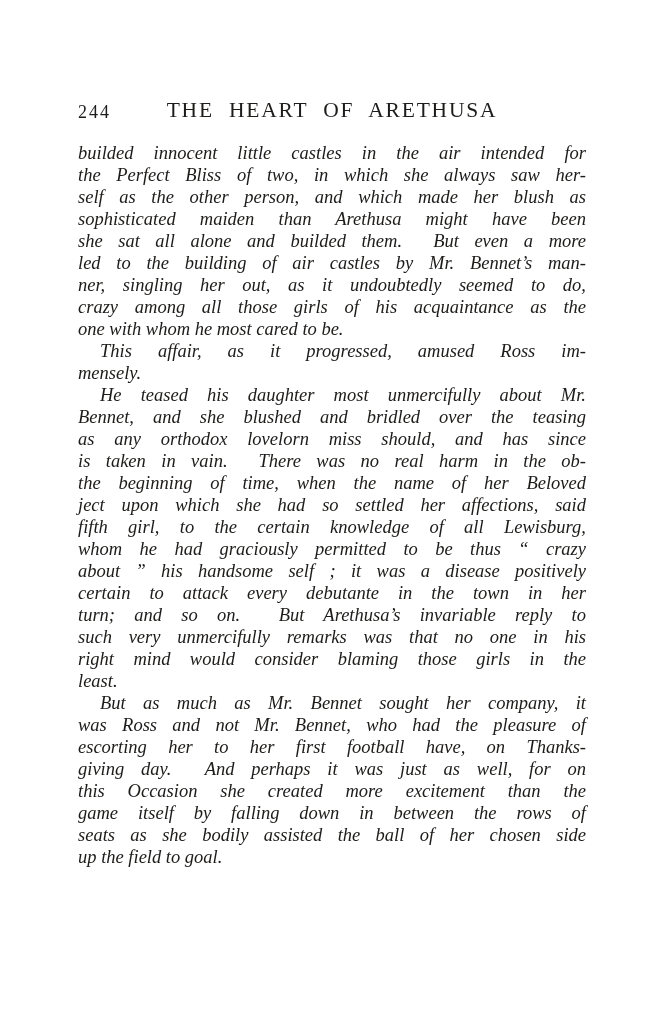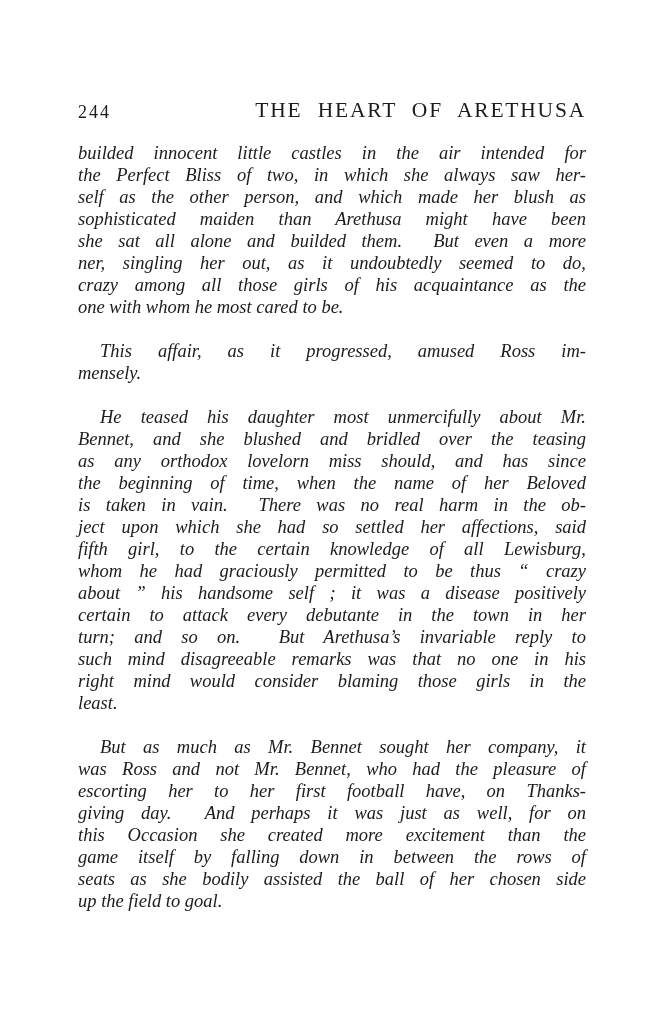--- a/index.html
+++ b/index.html
@@ -21,21 +21,21 @@
     height: 26px;
   }
   .page-number {
     position: absolute;
     left: 0;
     top: 4px;
     font-size: 18px;
     letter-spacing: 2px;
   }
   .running-title {
-    text-align: right;
+    text-align: center;
     font-size: 21.5px;
     letter-spacing: 1.8px;
     word-spacing: 8px;
     white-space: nowrap;
   }
   .body-text {
     position: absolute;
     left: 78px;
     top: 142px;
     width: 508px;
@@ -43,58 +43,59 @@
     line-height: 22px;
   }
   .para { margin: 0; }
   .line {
     text-align: justify;
     text-align-last: justify;
     white-space: normal;
     font-style: italic;
   }
   .line.last { text-align-last: left; }
-  .line.indent { text-indent: 22px; margin-top: 22px; }
+  .line.indent { text-indent: 22px; }
 </style>
 </head>
 <body>
 
 <div class="page">
   <div class="header">
     <span class="page-number">244</span>
     <div class="running-title">THE HEART OF ARETHUSA</div>
   </div>
   <div class="body-text">
       <div class="para">
         <div class="line">builded innocent little castles in the air intended for</div>
         <div class="line">the Perfect Bliss of two, in which she always saw her-</div>
         <div class="line">self as the other person, and which made her blush as</div>
         <div class="line">sophisticated maiden than Arethusa might have been</div>
         <div class="line">she sat all alone and builded them.&nbsp; But even a more</div>
+        <div class="line">led to the building of air castles by Mr. Bennet’s man-</div>
         <div class="line">ner, singling her out, as it undoubtedly seemed to do,</div>
         <div class="line">crazy among all those girls of his acquaintance as the</div>
         <div class="line last">one with whom he most cared to be.</div>
       </div>
       <div class="para">
         <div class="line indent">This affair, as it progressed, amused Ross im-</div>
         <div class="line last">mensely.</div>
       </div>
       <div class="para">
         <div class="line indent">He teased his daughter most unmercifully about Mr.</div>
         <div class="line">Bennet, and she blushed and bridled over the teasing</div>
         <div class="line">as any orthodox lovelorn miss should, and has since</div>
+        <div class="line">is taken in vain.&nbsp; There was no real harm in the ob-</div>
         <div class="line">the beginning of time, when the name of her Beloved</div>
-        <div class="line">is taken in vain.&nbsp; There was no real harm in the ob-</div>
         <div class="line">ject upon which she had so settled her affections, said</div>
         <div class="line">fifth girl, to the certain knowledge of all Lewisburg,</div>
         <div class="line">whom he had graciously permitted to be thus “ crazy</div>
         <div class="line">about ” his handsome self ; it was a disease positively</div>
         <div class="line">certain to attack every debutante in the town in her</div>
         <div class="line">turn; and so on.&nbsp; But Arethusa’s invariable reply to</div>
-        <div class="line">such mind disagreeable remarks was that no one in his</div>
+        <div class="line">such very unmercifully remarks was that no one in his</div>
         <div class="line">right mind would consider blaming those girls in the</div>
         <div class="line last">least.</div>
       </div>
       <div class="para">
         <div class="line indent">But as much as Mr. Bennet sought her company, it</div>
         <div class="line">was Ross and not Mr. Bennet, who had the pleasure of</div>
         <div class="line">escorting her to her first football have, on Thanks-</div>
         <div class="line">giving day.&nbsp; And perhaps it was just as well, for on</div>
         <div class="line">this Occasion she created more excitement than the</div>
         <div class="line">game itself by falling down in between the rows of</div>

